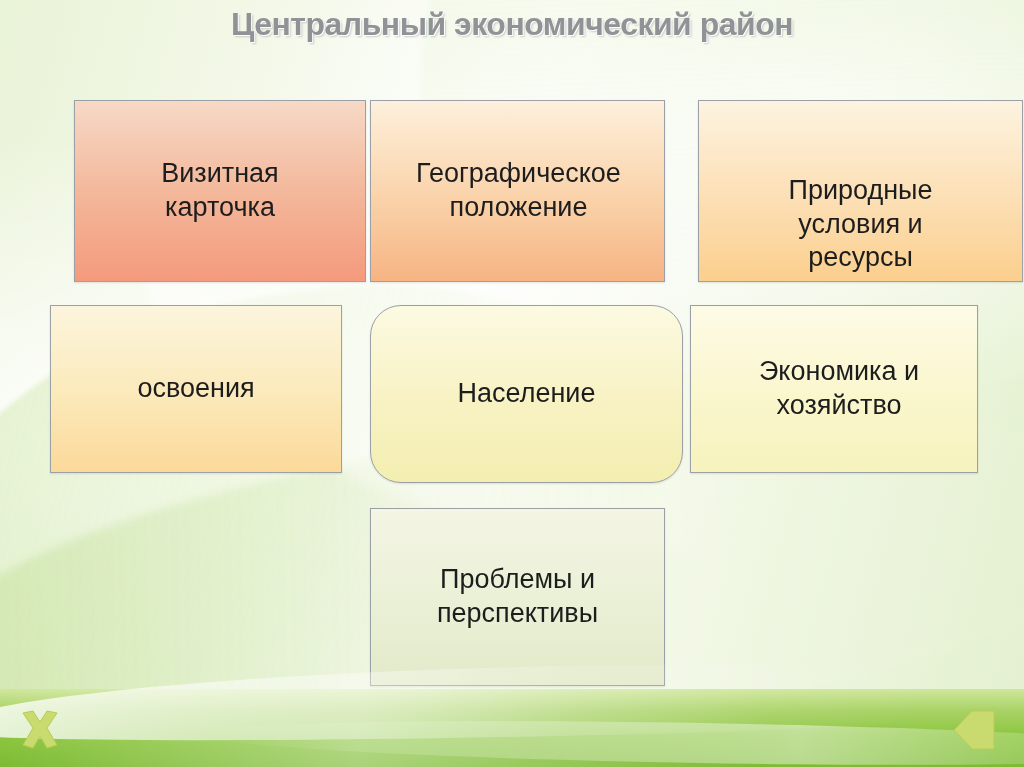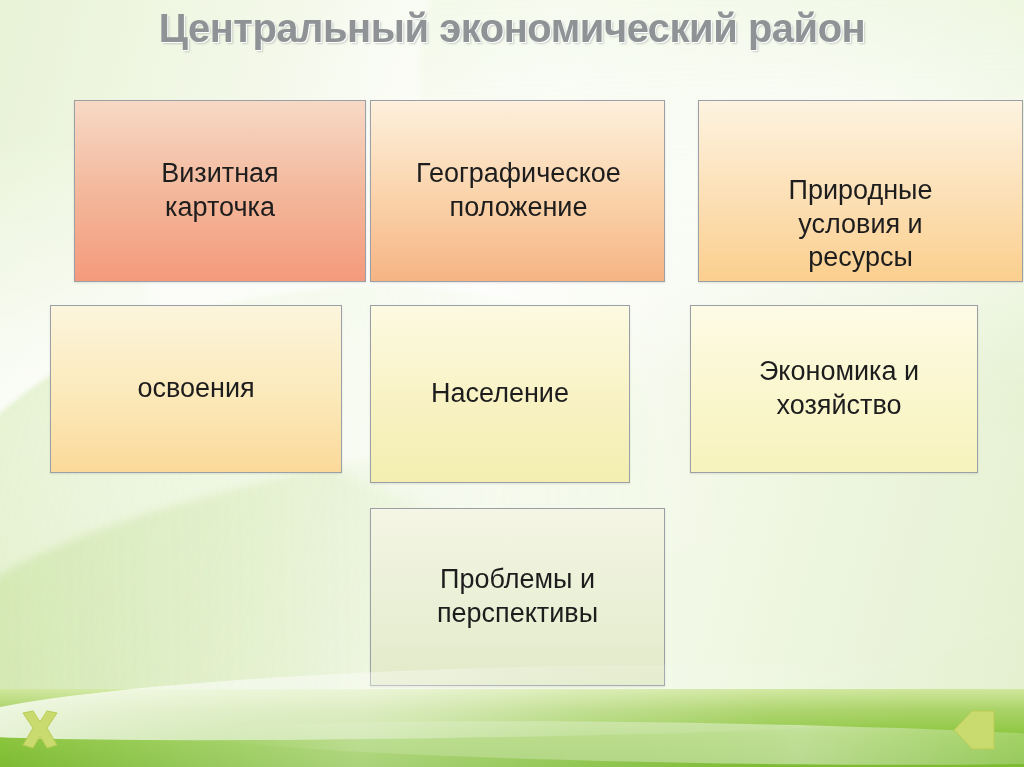--- a/index.html
+++ b/index.html
@@ -91,21 +91,21 @@
     border-radius: 50%;
     transform: rotate(1deg);
   }
 
   
   #title {
     position: absolute;
     left: 0; right: 0;
     top: 6px;
     text-align: center;
-    font-size: 40px;
+    font-size: 32px;
     font-weight: bold;
     color: #8f9396;
     letter-spacing: -0.5px;
     text-shadow:
       1px 1px 0 #ffffff,
       2px 2px 2px rgba(120,124,128,0.35);
     white-space: nowrap;
   }
 
   
@@ -138,22 +138,23 @@
   #box-3 {
     left: 698px; top: 100px; width: 325px; height: 182px;
     background: linear-gradient(180deg, #fdf3e0 0%, #fcdfb4 55%, #fbcf8e 100%);
     align-items: flex-end;
   }
   #box-4 {
     left: 50px; top: 305px; width: 292px; height: 168px;
     background: linear-gradient(180deg, #fcf5dd 0%, #fbe9b9 55%, #fbd99a 100%);
   }
   #box-5 {
-    left: 370px; top: 305px; width: 260px; height: 178px;
+    left: 370px; top: 305px; width: 313px; height: 178px;
     background: linear-gradient(180deg, #fcfae2 0%, #f8f2c3 55%, #f3eeb0 100%);
+    border-radius: 31px;
   }
   #box-6 {
     left: 690px; top: 305px; width: 288px; height: 168px;
     background: linear-gradient(180deg, #fdfbe6 0%, #faf6cd 55%, #f7f3bd 100%);
     padding-left: 20px;
   }
   #box-7 {
     left: 370px; top: 508px; width: 295px; height: 178px;
     background: linear-gradient(180deg, #f4f5e4 0%, #eaf0d6 55%, #e2eac9 100%);
   }

